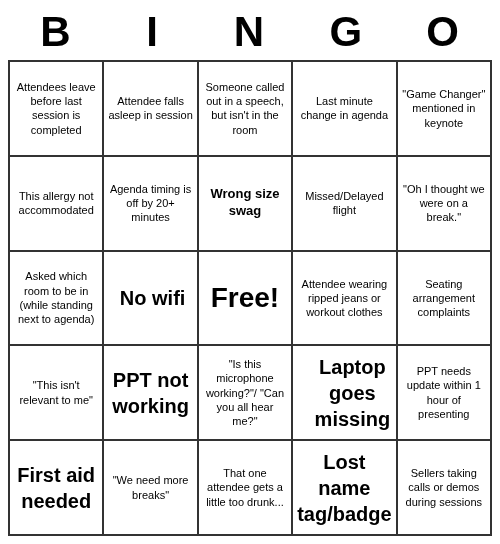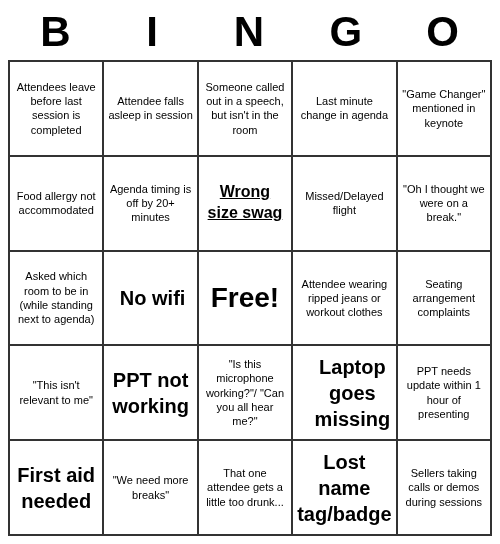--- a/index.html
+++ b/index.html
@@ -62,23 +62,23 @@
   <span>G</span>
   <span>O</span>
 </div>
 
 <div class="bingo-grid" id="grid">
     <div class="cell">Attendees leave before last session is completed</div>
     <div class="cell">Attendee falls asleep in session</div>
     <div class="cell">Someone called out in a speech, but isn't in the room</div>
     <div class="cell">Last minute change in agenda</div>
     <div class="cell">"Game Changer" mentioned in keynote</div>
-    <div class="cell">Food allergy not accommodated</div>
+    <div class="cell">This allergy not accommodated</div>
     <div class="cell">Agenda timing is off by 20+ minutes</div>
-    <div class="cell" style="font-size: 16px; font-weight: bold; text-decoration: underline;">Wrong size swag</div>
+    <div class="cell" style="font-size: 13px; font-weight: bold;">Wrong size swag</div>
     <div class="cell">Missed/Delayed flight</div>
     <div class="cell">"Oh I thought we were on a break."</div>
     <div class="cell">Asked which room to be in (while standing next to agenda)</div>
     <div class="cell" style="font-size: 20px; font-weight: bold; padding-left: 8px;">No wifi</div>
     <div class="cell free" style="font-size: 28px; font-weight: bold;">Free!</div>
     <div class="cell">Attendee wearing ripped jeans or workout clothes</div>
     <div class="cell">Seating arrangement complaints</div>
     <div class="cell">"This isn't relevant to me"</div>
     <div class="cell" style="font-size: 20px; font-weight: bold;">PPT not working</div>
     <div class="cell">"Is this microphone working?"/ "Can you all hear me?"</div>

